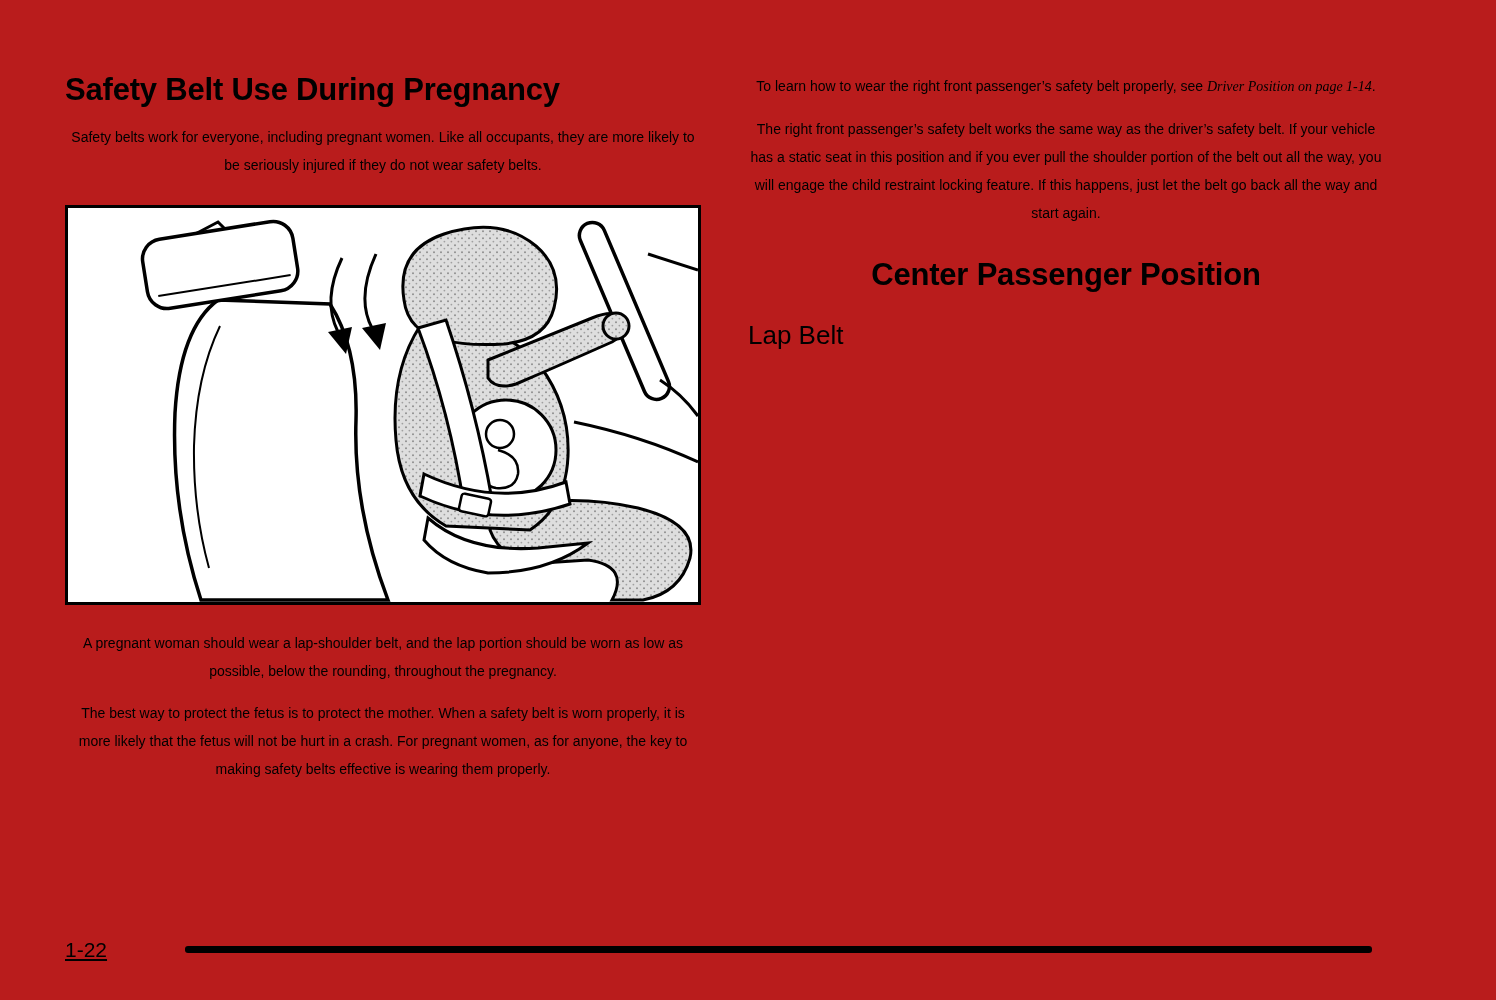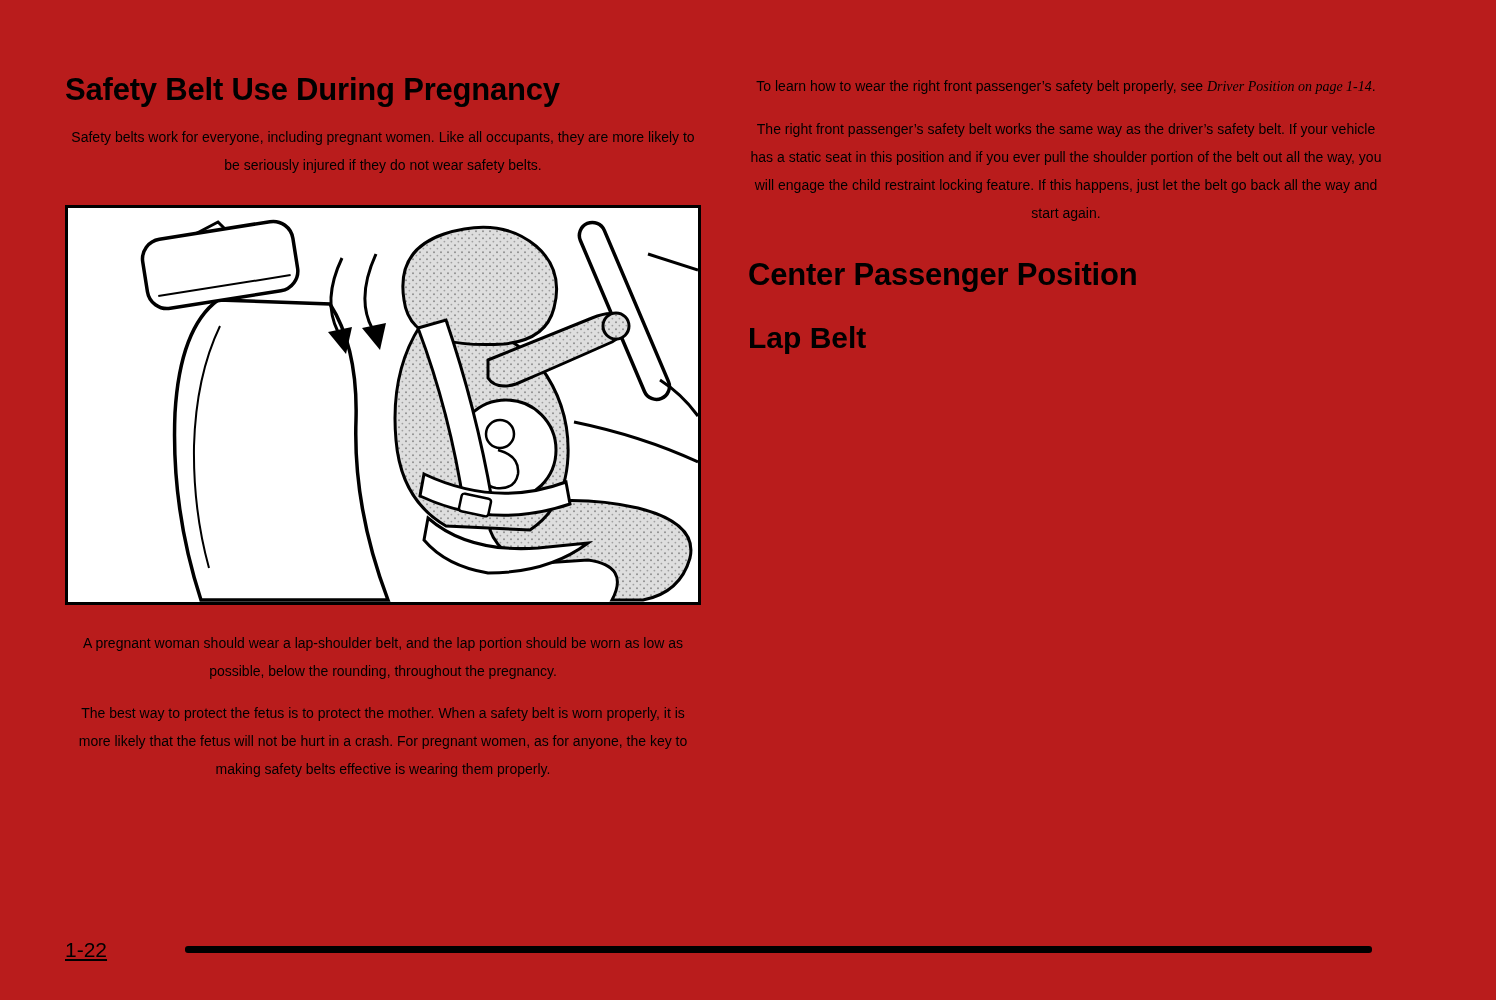--- a/index.html
+++ b/index.html
@@ -17,24 +17,24 @@
   .col-left  { left: 65px;  width: 636px; }
   .col-right { left: 748px; width: 636px; }
 
   h1 {
     font-size: 31px;
     font-weight: 700;
     letter-spacing: -0.2px;
     margin: 0 0 15px 0;
     line-height: 1.15;
   }
-  h1.spaced { margin-top: 30px; }
+  h1.spaced { margin-top: 30px; text-align: center; }
   h2 {
-    font-size: 30px;
-    font-weight: 700;
+    font-size: 26px;
+    font-weight: 400;
     margin: 28px 0 16px 0;
     line-height: 1.15;
   }
   p {
     font-size: 14px;
     line-height: 28px;
     margin: 0 0 14px 0;
     text-align: center;
   }
   p em { font-style: italic; font-family: Liberation Serif, serif; }

